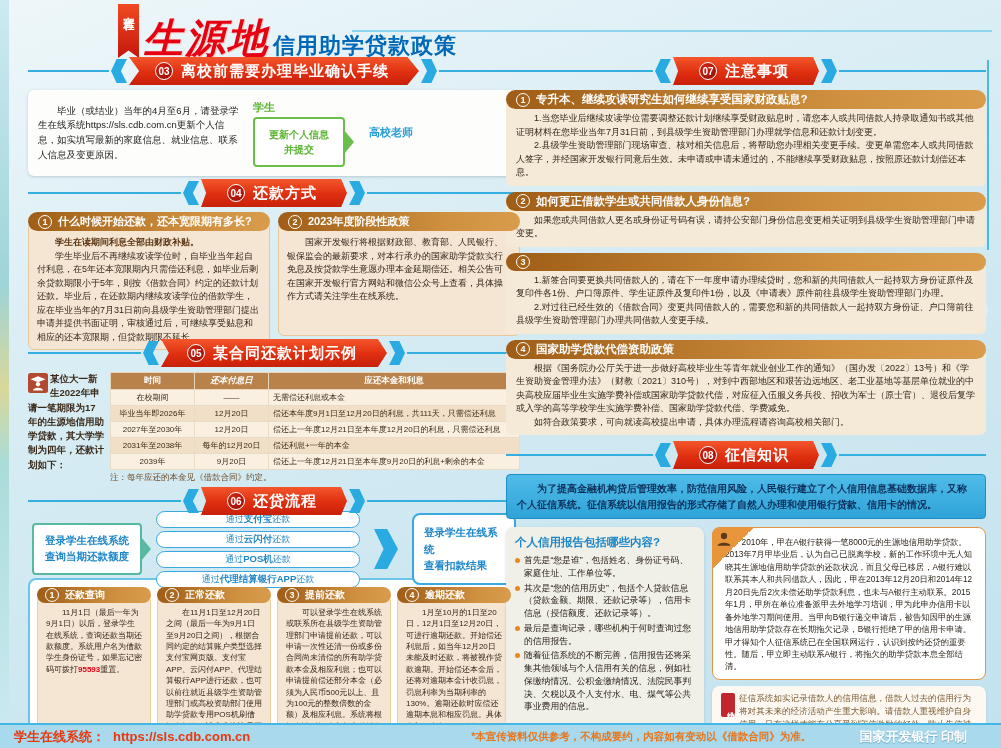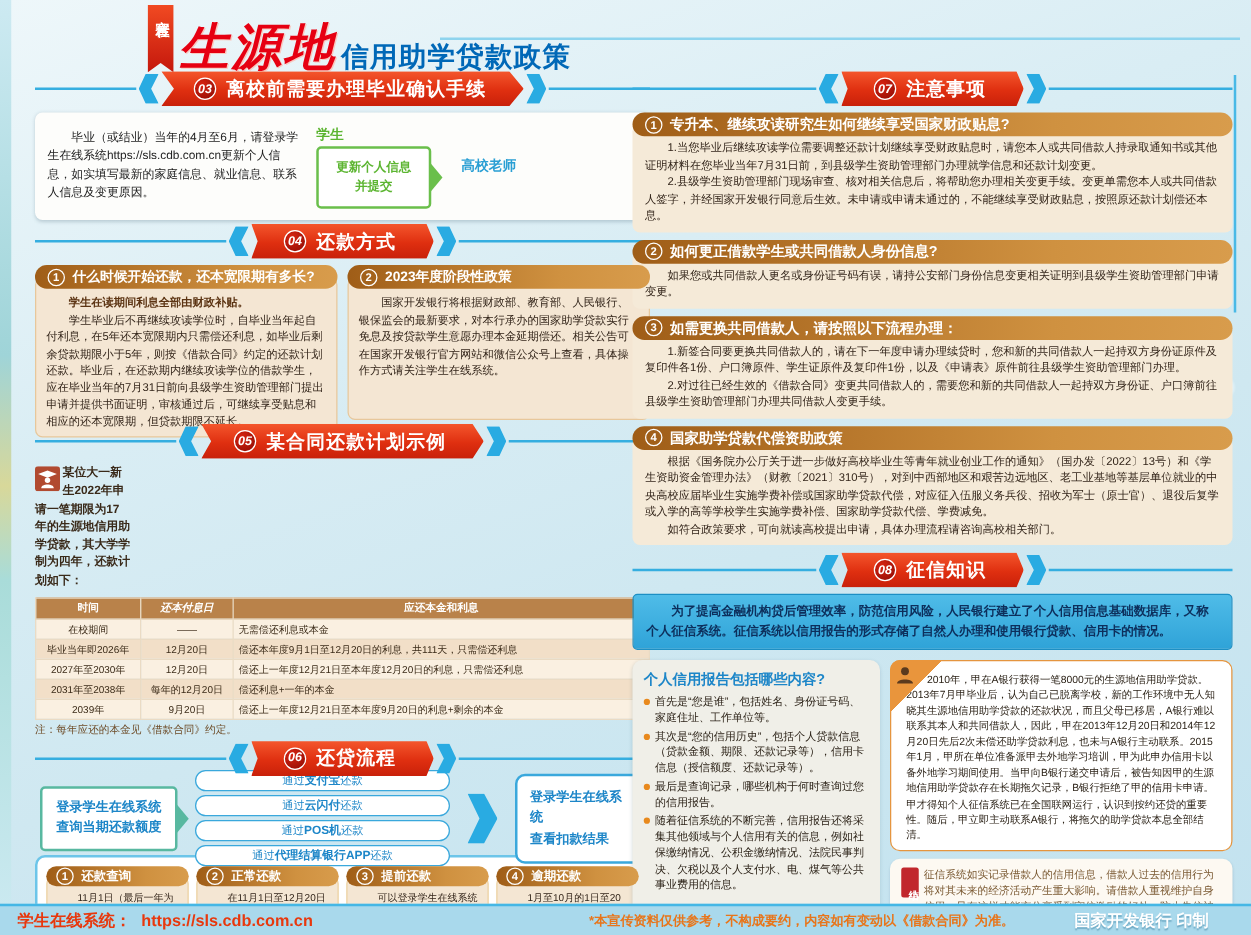--- a/index.html
+++ b/index.html
@@ -32,21 +32,21 @@
   
   .banner { display:flex; align-items:center; margin:3px 0 5px 0; height:28px; }
   .banner .line { flex:1; height:2px; background:#35aee0; }
   .chev { width:16px; height:24px; background:#29abe2; flex:0 0 auto; margin:0 2px; }
   .chev-l { clip-path:polygon(100% 0,35% 0,0 50%,35% 100%,100% 100%,62% 50%); }
   .chev-r { clip-path:polygon(0 0,65% 0,100% 50%,65% 100%,0 100%,38% 50%); }
   .bbody { background:linear-gradient(180deg,#f4562c 0%,#df2f10 55%,#c8200a 100%);
     clip-path:polygon(0 0,96% 0,100% 50%,96% 100%,0 100%,3.5% 50%);
     display:flex; align-items:center; gap:8px; padding:3px 30px 3px 26px; height:28px; }
   .bnum { width:18px; height:18px; border-radius:50%; background:radial-gradient(circle at 35% 30%,#d82311,#8c0b04);
-    border:1px solid #fff; color:#fff; font-size:10px; font-weight:bold; display:flex; align-items:center; justify-content:center; flex:0 0 auto;font-style:italic; }
+    border:1px solid #fff; color:#fff; font-size:10px; font-weight:bold; display:flex; align-items:center; justify-content:center; flex:0 0 auto; }
   .btitle { color:#fff; font-size:15px; font-weight:bold; white-space:nowrap; letter-spacing:1px; }
 
   
   .whitebox { background:#fdfdfb; border-radius:6px; box-shadow:0 1px 3px rgba(60,90,110,.25); }
   .tanbox { background:#f4e6d3; border-radius:6px; padding:5px 8px; color:#33251a; }
   .qpill { background:linear-gradient(90deg,#9f5d17,#cf9140 70%,#d89c4c); border-radius:999px;
     color:#fff; display:flex; align-items:center; gap:6px; padding:2px 10px; font-weight:bold; }
   .qnum { width:14px; height:14px; border:1px solid #fff; border-radius:50%; font-size:9px;
     display:flex; align-items:center; justify-content:center; flex:0 0 auto; font-weight:bold; }
   p.ind { text-indent:2em; }
@@ -68,21 +68,21 @@
   .smallchev { width:12px; height:18px; background:#29abe2; clip-path:polygon(0 0,55% 0,100% 50%,55% 100%,0 100%,40% 50%); flex:0 0 auto; }
 
   
   .qrow { display:flex; gap:8px; }
   .qcol { flex:1; display:flex; flex-direction:column; }
   .qcol .qpill { font-size:11px; margin-bottom:-9px; z-index:2; }
   .qcol .tanbox { padding-top:13px; font-size:9px; line-height:1.5; flex:1; border:1px solid #e7c79b; }
   .lead { display:block; color:#5c3413; text-indent:2em; font-weight:bold; }
 
   
-  .s05-row { display:flex; gap:6px;flex-direction:column; }
+  .s05-row { display:flex; gap:6px; }
   .s05-intro { width:76px; font-size:9.5px; font-weight:bold; color:#3a2a1a; line-height:1.5; }
   .s05-intro svg { float:left; margin:1px 2px 0 0; }
   .repay-table { border-collapse:collapse; width:100%; }
   .repay-table th { background:#b9824a; color:#fff; font-size:8.5px; padding:2px 3px; border:1px solid #e8d6bd; }
   .repay-table td { font-size:8px; padding:2px 4px; border:1px solid #eadbc4; color:#3b2b18; }
   .repay-table td.c { text-align:center; }
   .repay-table tr:nth-child(odd) td { background:#f2dfc8; }
   .repay-table tr:nth-child(even) td { background:#faf0e1; }
   .tnote { font-size:8.5px; color:#6e4c28; margin-top:2px; }
 
@@ -371,21 +371,20 @@
         <span>如何更正借款学生或共同借款人身份信息?</span>
       </div>
       <div class="tanbox">
         <p class="ind">如果您或共同借款人更名或身份证号码有误，请持公安部门身份信息变更相关证明到县级学生资助管理部门申请变更。</p>
       </div>
     </div>
 
     <div class="item">
       <div class="qpill">
         <span class="qnum">3</span>
-        <span>如需更换共同借款人，请按照以下流程办理：</span>
       </div>
       <div class="tanbox">
         <p class="ind">1.新签合同要更换共同借款人的，请在下一年度申请办理续贷时，您和新的共同借款人一起持双方身份证原件及复印件各1份、户口簿原件、学生证原件及复印件1份，以及《申请表》原件前往县级学生资助管理部门办理。</p>
         <p class="ind">2.对过往已经生效的《借款合同》变更共同借款人的，需要您和新的共同借款人一起持双方身份证、户口簿前往县级学生资助管理部门办理共同借款人变更手续。</p>
       </div>
     </div>
 
     <div class="item">
       <div class="qpill">
         <span class="qnum">4</span>

